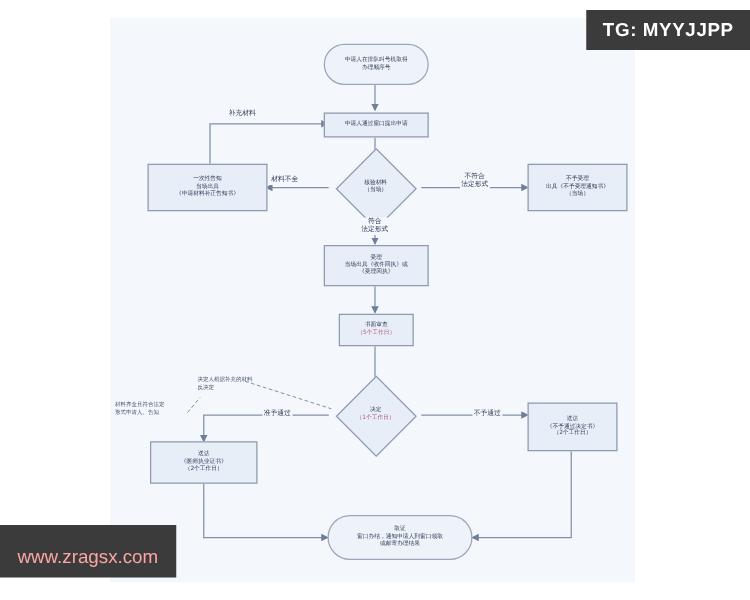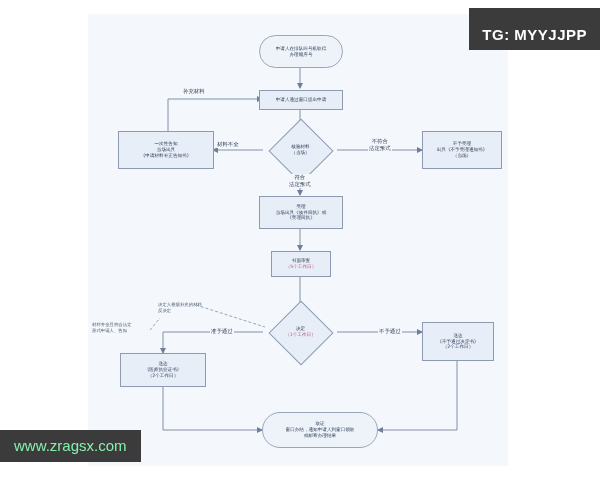--- a/index.html
+++ b/index.html
@@ -75,30 +75,30 @@
     white-space:nowrap;
   }
 
   
   .wm-tg{
     position:absolute;right:0;top:8px;
     background:#3b3b3b;
     color:#ffffff;
     font-size:15px;
     font-weight:bold;
-    padding:18px 13px 7px 13px;
+    padding:8px 13px 7px 13px;
     letter-spacing:0.5px;
     font-family:"Liberation Sans",sans-serif;
   }
   .wm-site{
     position:absolute;left:0;bottom:18px;
     background:#3b3b3b;
-    color:#86efac;
+    color:#fca5a5;
     font-size:15px;
-    padding:7px 14px 8px 14px;
+    padding:17px 14px 8px 14px;
     font-family:"Liberation Sans",sans-serif;
   }
 </style>
 </head>
 <body>
 
 <div id="canvas">
 
   <div class="board"></div>
 

